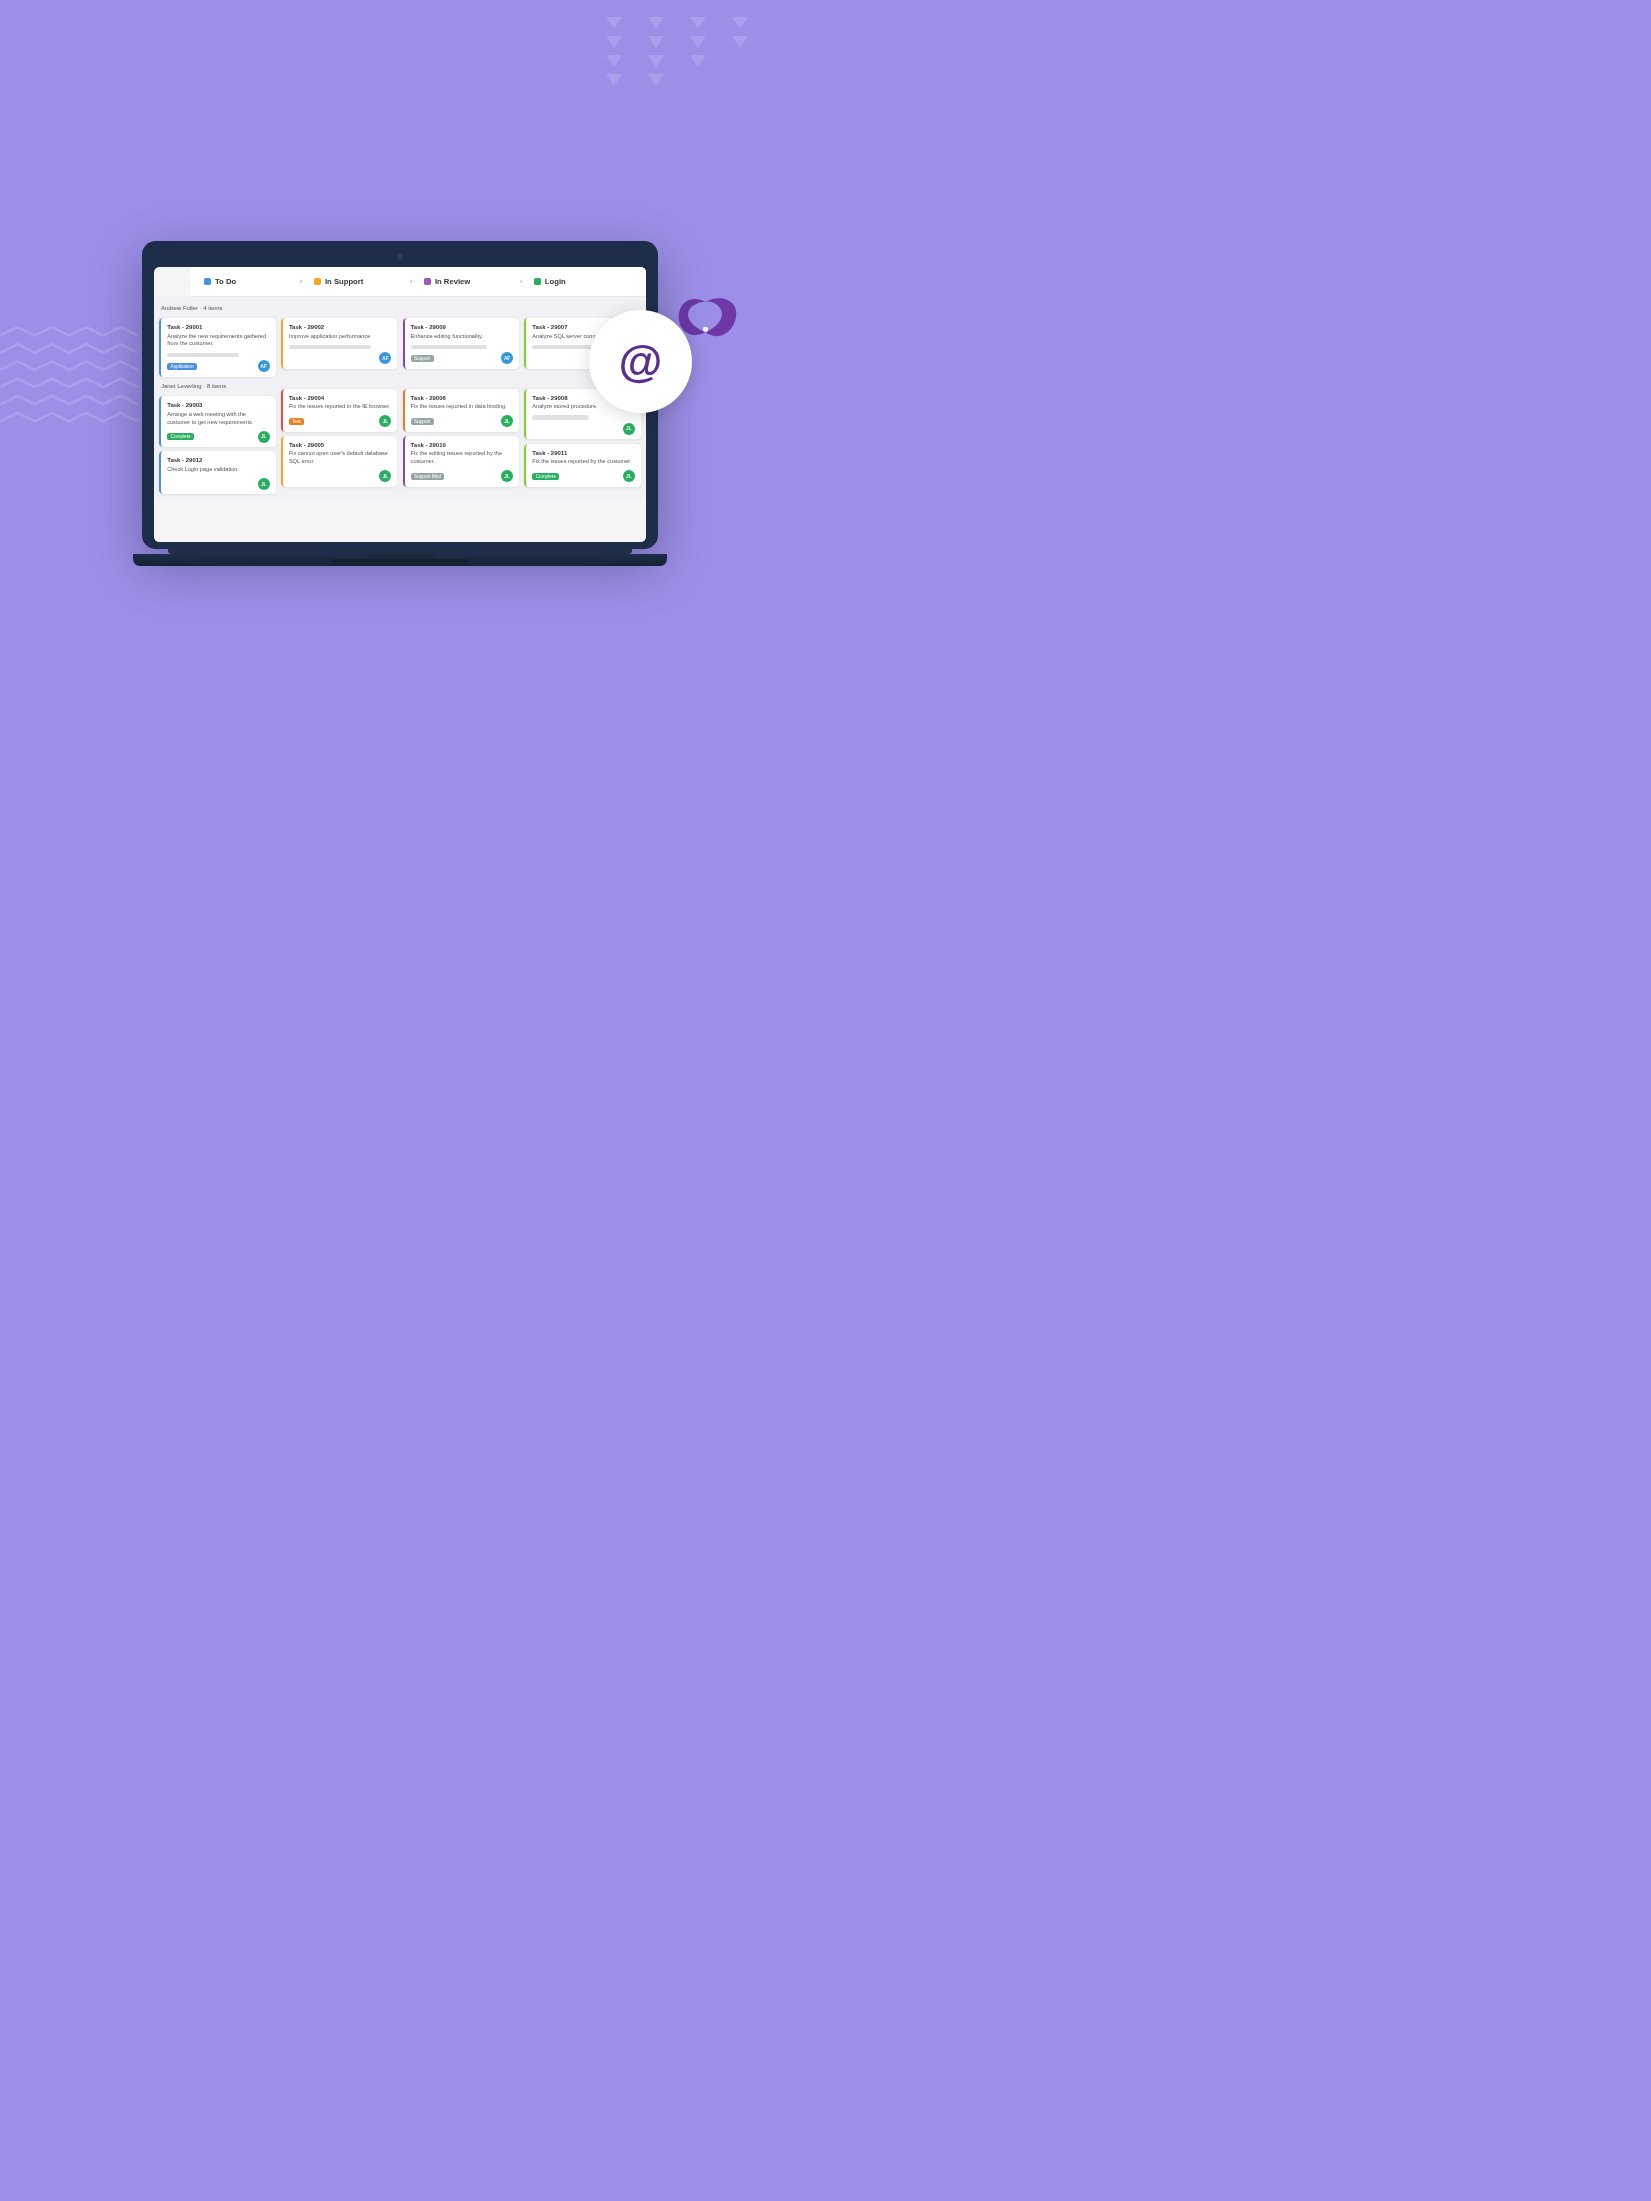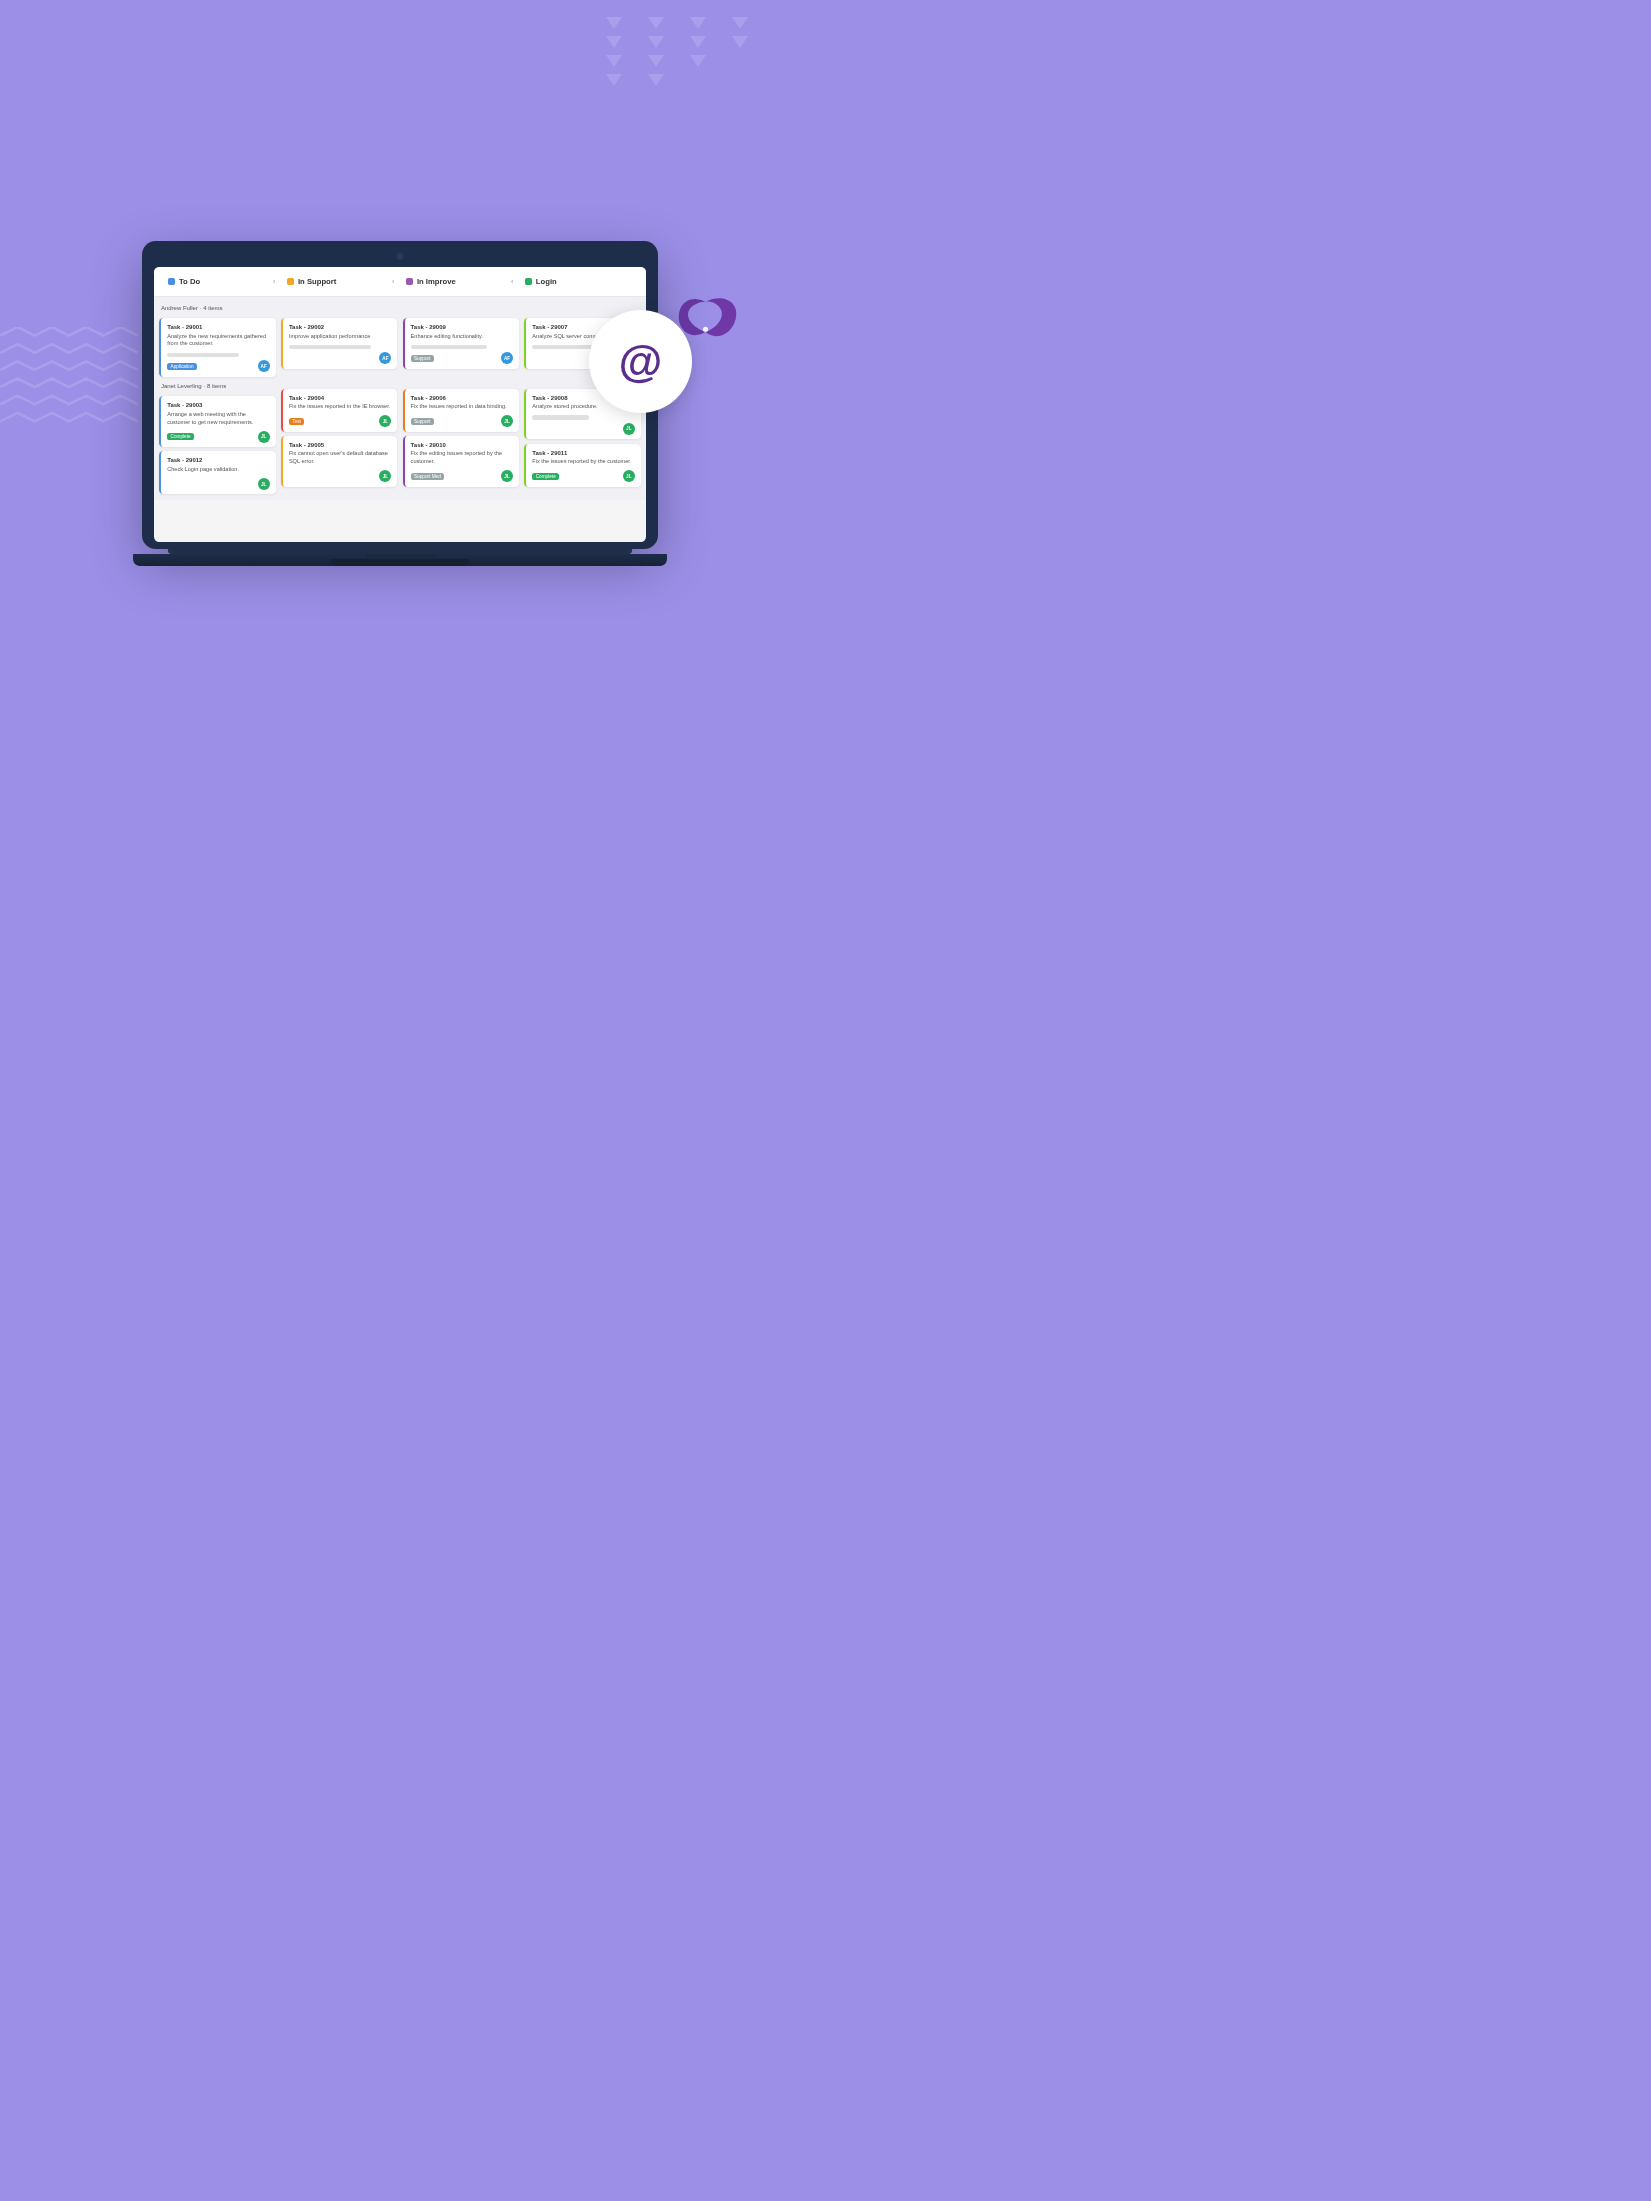--- a/index.html
+++ b/index.html
@@ -81,20 +81,21 @@
       min-height: 275px;
     }
 
     
     .kanban-header {
       display: flex;
       background: #fff;
       border-bottom: 0.9px solid #e8e8e8;
       padding: 6.9px 8.6px;
       gap: 1px;
+      margin-left: 36px;
     }
 
     .kanban-col-header {
       flex: 1;
       display: flex;
       align-items: center;
       gap: 4.3px;
       font-size: 7.7px;
       font-weight: 600;
       color: #333;
@@ -331,21 +332,21 @@
           <span>To Do</span>
           <span class="col-arrow">‹</span>
         </div>
         <div class="kanban-col-header">
           <div class="col-dot" style="background:#f5a623;"></div>
           <span>In Support</span>
           <span class="col-arrow">‹</span>
         </div>
         <div class="kanban-col-header">
           <div class="col-dot" style="background:#9b59b6;"></div>
-          <span>In Improve</span>
+          <span>In Review</span>
           <span class="col-arrow">‹</span>
         </div>
         <div class="kanban-col-header">
           <div class="col-dot" style="background:#27ae60;"></div>
           <span>Login</span>
         </div>
       </div>
 
       <div class="kanban-body">
 

